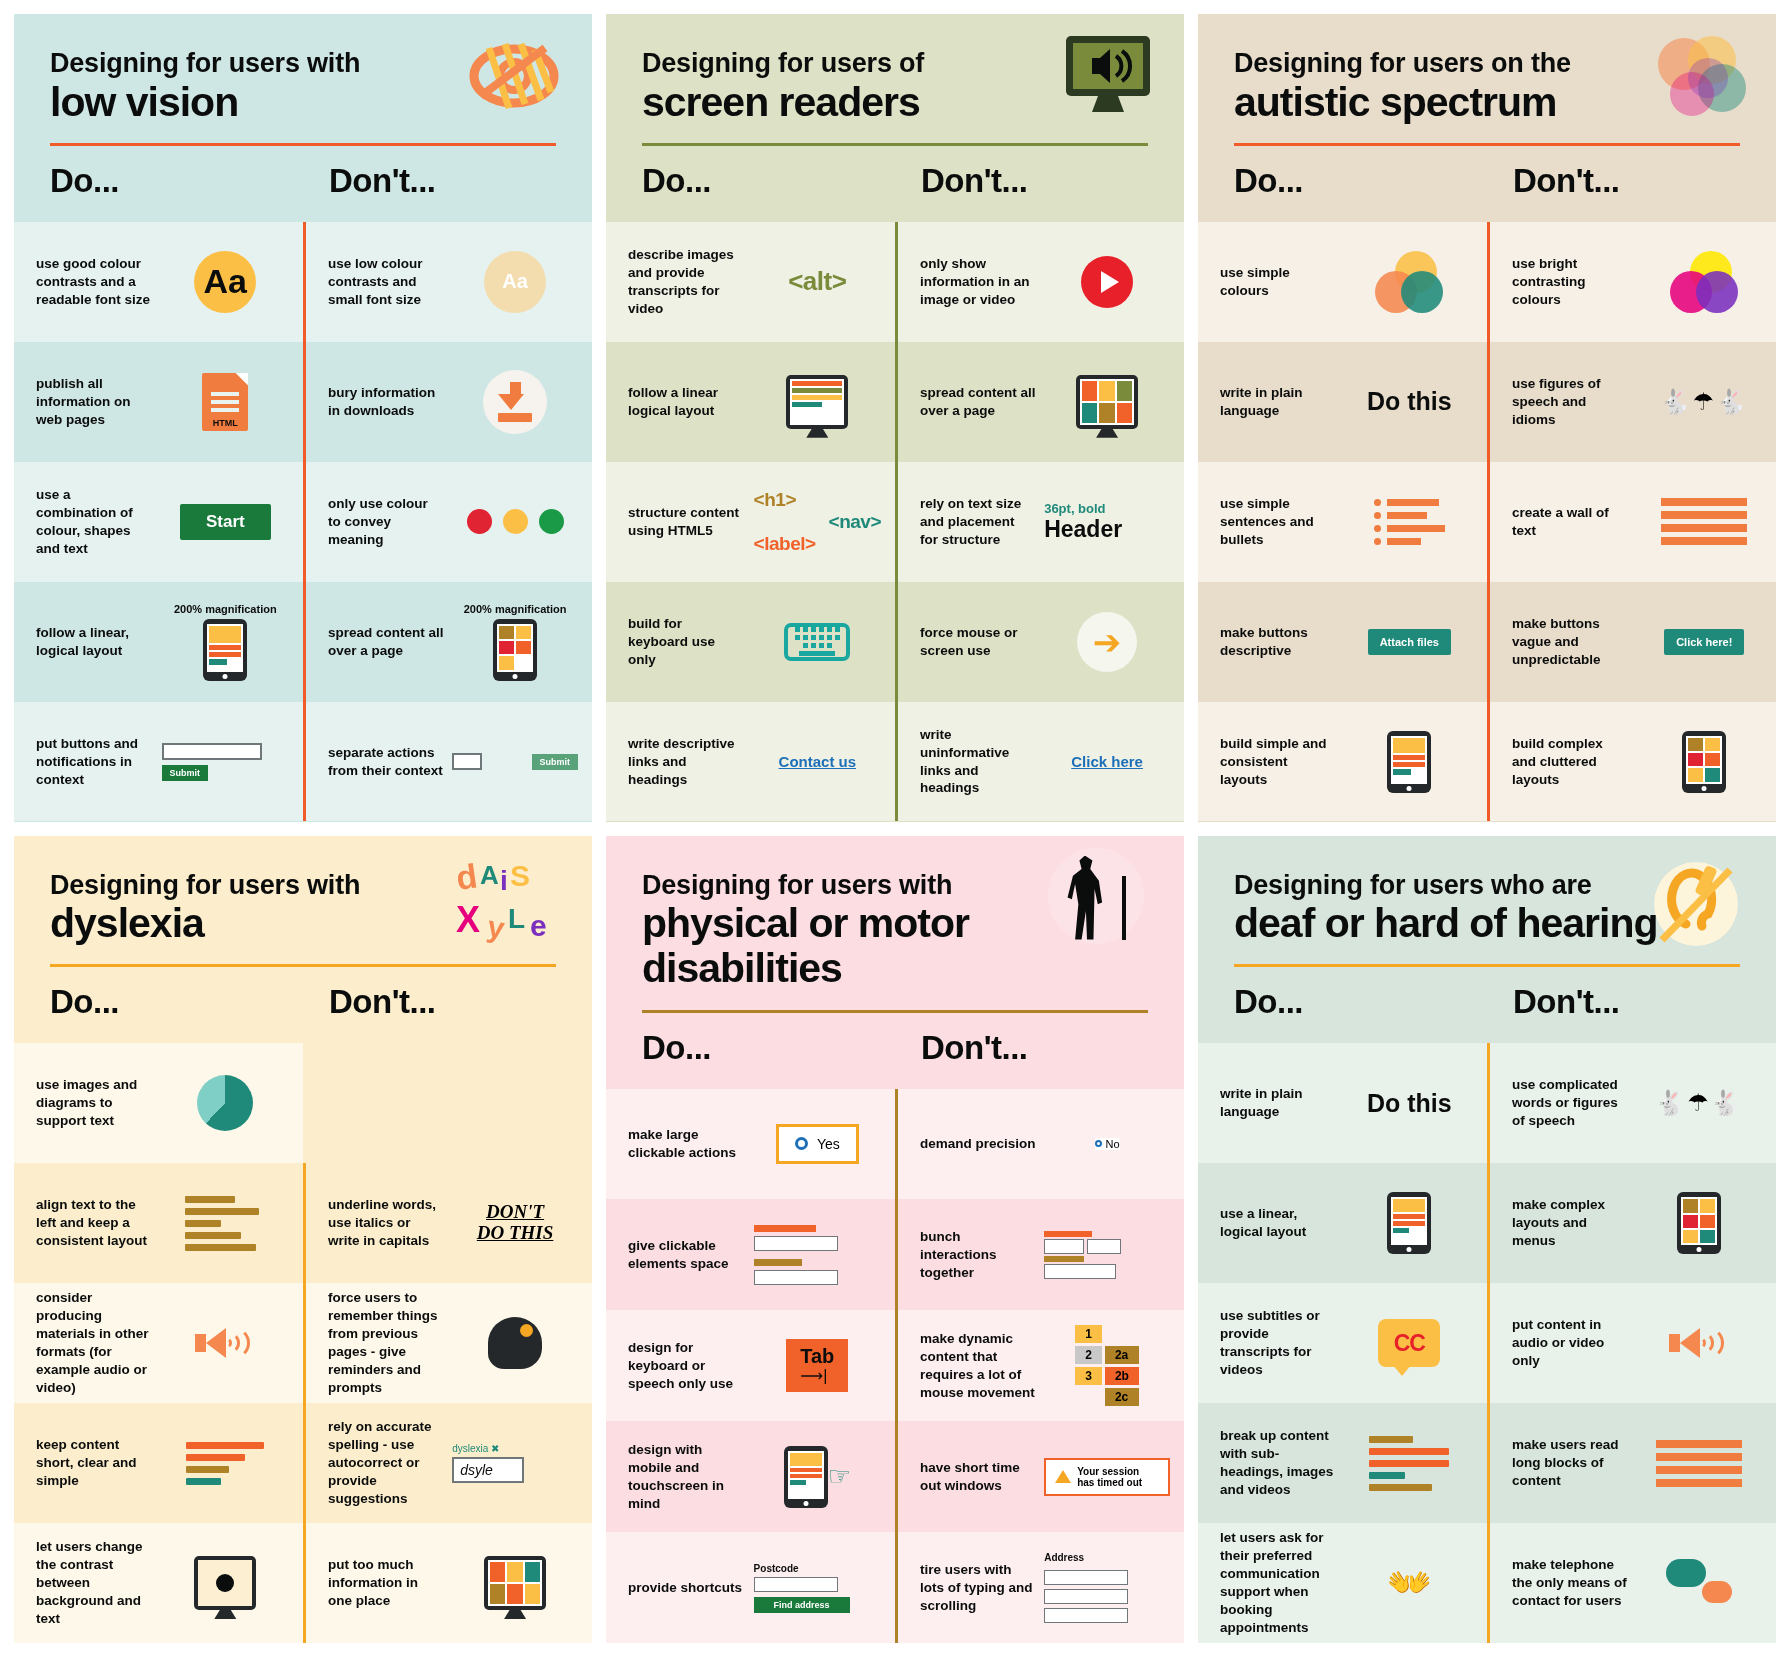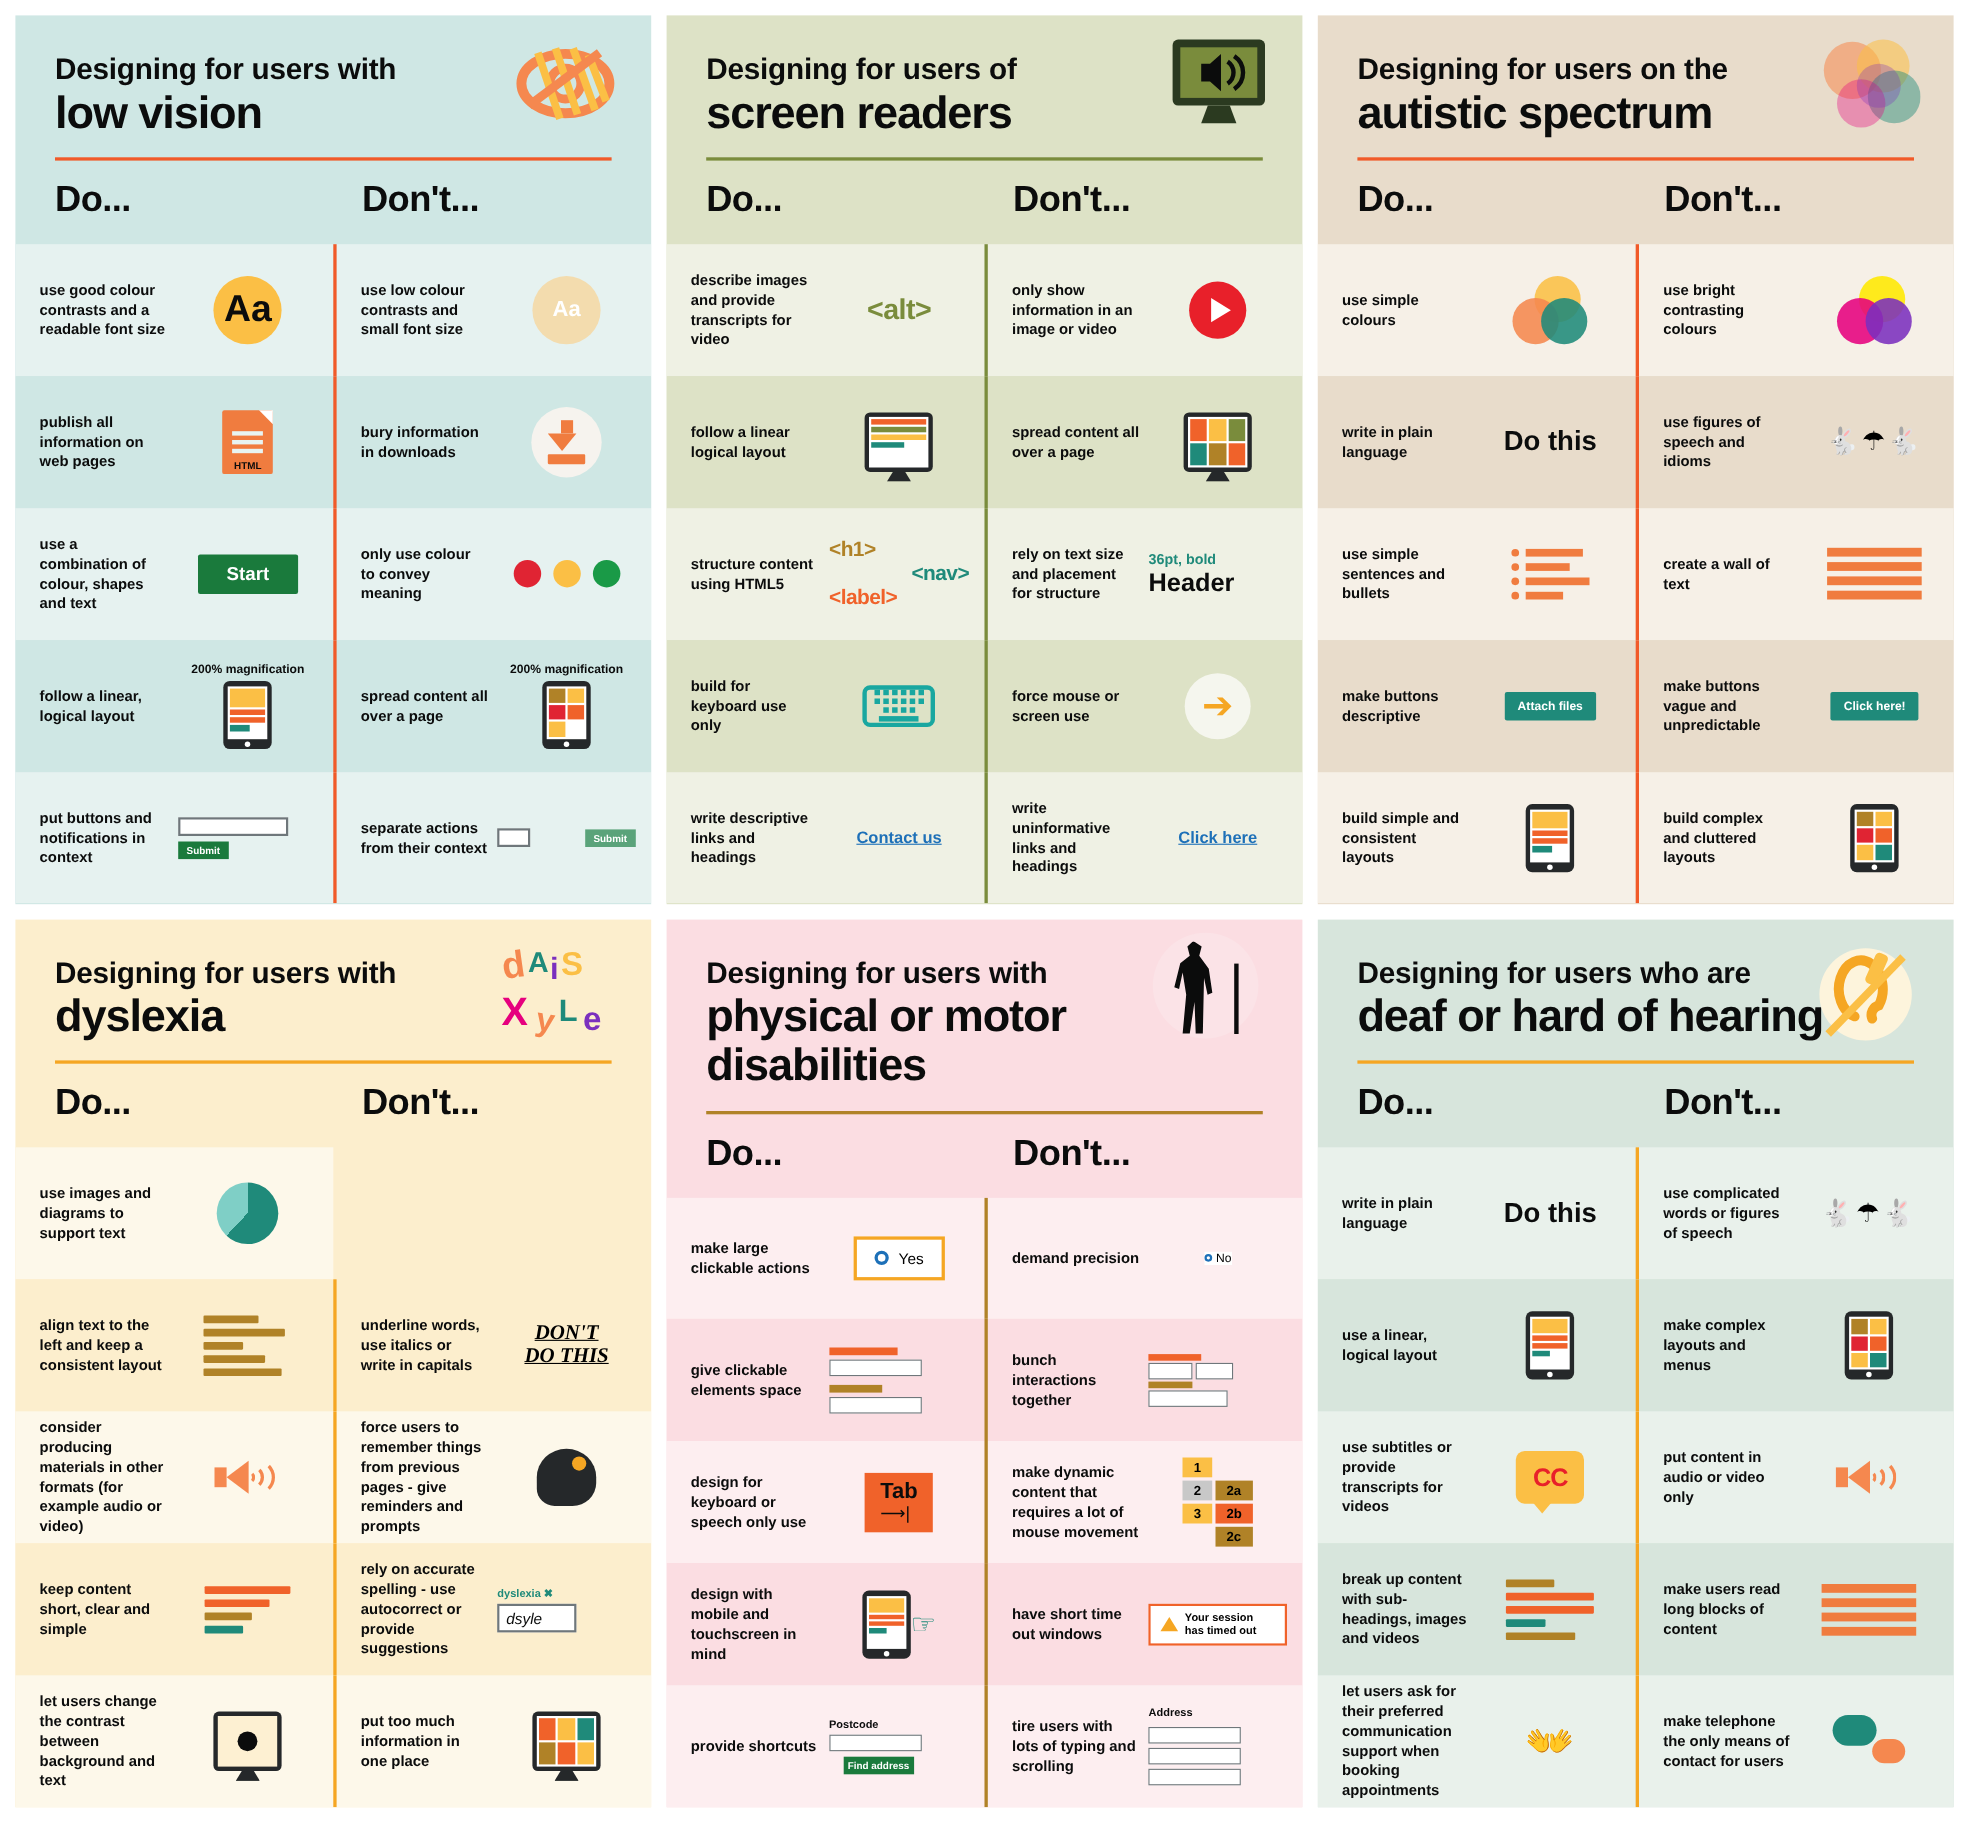--- a/index.html
+++ b/index.html
@@ -109,21 +109,21 @@
   .wall { display:flex;flex-direction:column;gap:5px;width:86px; }
   .wall i { height:8px;background:#f07c3f;display:block; }
   .pie { width:56px;height:56px;border-radius:50%;background:conic-gradient(#1f8a7a 0 62%, #7fcfc6 62% 100%); }
   .spk { position:relative;width:58px;height:42px;display:flex;align-items:center; }
   .spk .body { width:0;height:0;border-top:15px solid transparent;border-bottom:15px solid transparent;border-right:20px solid #f5884f; }
   .spk .box { width:11px;height:18px;background:#f5884f;margin-left:-1px; }
   .spk .w { position:absolute;right:4px;border:3px solid #f5884f;border-left-color:transparent;border-top-color:transparent;border-bottom-color:transparent;border-radius:50%; }
   .head { width:54px;height:52px;background:#25282a;border-radius:50% 50% 40% 30%; position:relative; }
   .head .gear { position:absolute;top:7px;right:9px;width:13px;height:13px;background:#f5a623;border-radius:50%; }
   .spell { background:#fff;border:2px solid #6f777b;padding:3px 6px;font-size:14px;font-style:italic;color:#0b0c0c;width:72px; }
-  .spellhint { font-size:10px;color:#1f8a7a;font-weight:bold;margin-bottom:3px; }
+  .spellhint { font-size:10px;color:#1f8a7a;font-weight:normal;margin-bottom:3px; }
   .radio { border:3px solid #f5a623;background:#fff;padding:9px 16px;display:flex;align-items:center;gap:9px;font-size:14px; }
   .radio .r { width:13px;height:13px;border-radius:50%;border:3px solid #1d70b8;background:#fff; }
   .radio.small { border:none;padding:0;font-size:11px;gap:4px; }
   .radio.small .r { width:7px;height:7px;border-width:2px; }
   .tabkey { background:#f0622a;padding:7px 14px;display:flex;flex-direction:column;align-items:flex-start; }
   .tabkey b { font-size:20px;color:#0b0c0c;line-height:1; }
   .tabkey i { font-size:16px;color:#0b0c0c;font-style:normal; }
   .warn { border:2px solid #f0622a;background:#fff;padding:6px 9px;display:flex;align-items:center;gap:6px;font-size:10px;font-weight:bold; }
   .warn .tri { width:0;height:0;border-left:8px solid transparent;border-right:8px solid transparent;border-bottom:13px solid #f5a623;position:relative; }
   .steps { display:grid;grid-template-columns:auto auto;gap:3px;font-size:12px;font-weight:bold; }
@@ -131,21 +131,21 @@
   .cc { position:relative;width:62px;height:48px;background:#fbbf45;border-radius:8px;display:flex;align-items:center;justify-content:center; }
   .cc b { color:#e8202a;font-size:23px;letter-spacing:-1px; }
   .cc .tail { position:absolute;bottom:-9px;left:14px;width:0;height:0;border-left:10px solid transparent;border-right:10px solid transparent;border-top:12px solid #fbbf45; }
   .hands { font-size:36px; color:#f5884f; }
   .bubbles { position:relative;width:66px;height:48px; }
   .bubbles i { position:absolute;border-radius:14px;display:block; }
   .silh { width:62px;height:76px;background:#0b0c0c; clip-path: polygon(46% 0,60% 6%,56% 16%,72% 30%,78% 56%,70% 58%,64% 40%,62% 100%,50% 100%,48% 66%,40% 100%,28% 100%,34% 58%,28% 34%,22% 52%,14% 50%,24% 24%,40% 16%,36% 6%); }
   .idioms { font-size:24px; letter-spacing:2px; }
   .tinyinp { border:1px solid #6f777b;background:#fff;height:15px;width:84px;display:block; }
   .lbl { font-size:10px;font-weight:bold;color:#0b0c0c;margin-bottom:3px; }
-  .findbtn { background:#1a7a3c;color:#fff;font-size:9px;font-weight:bold;padding:3px 4px;display:inline-block;margin-top:5px;margin-left:13px; }
+  .findbtn { background:#1a7a3c;color:#fff;font-size:9px;font-weight:bold;padding:3px 20px;display:inline-block;margin-top:5px; }
   .hdrnum { font-size:13px;font-weight:bold;color:#1f8a7a; }
   .hdrbig { font-size:23px;font-weight:bold;color:#0b0c0c; }
 </style>
 </head>
 <body>
 
 <div class="grid">
 
   <div class="poster p1">
     <div class="hdr">

